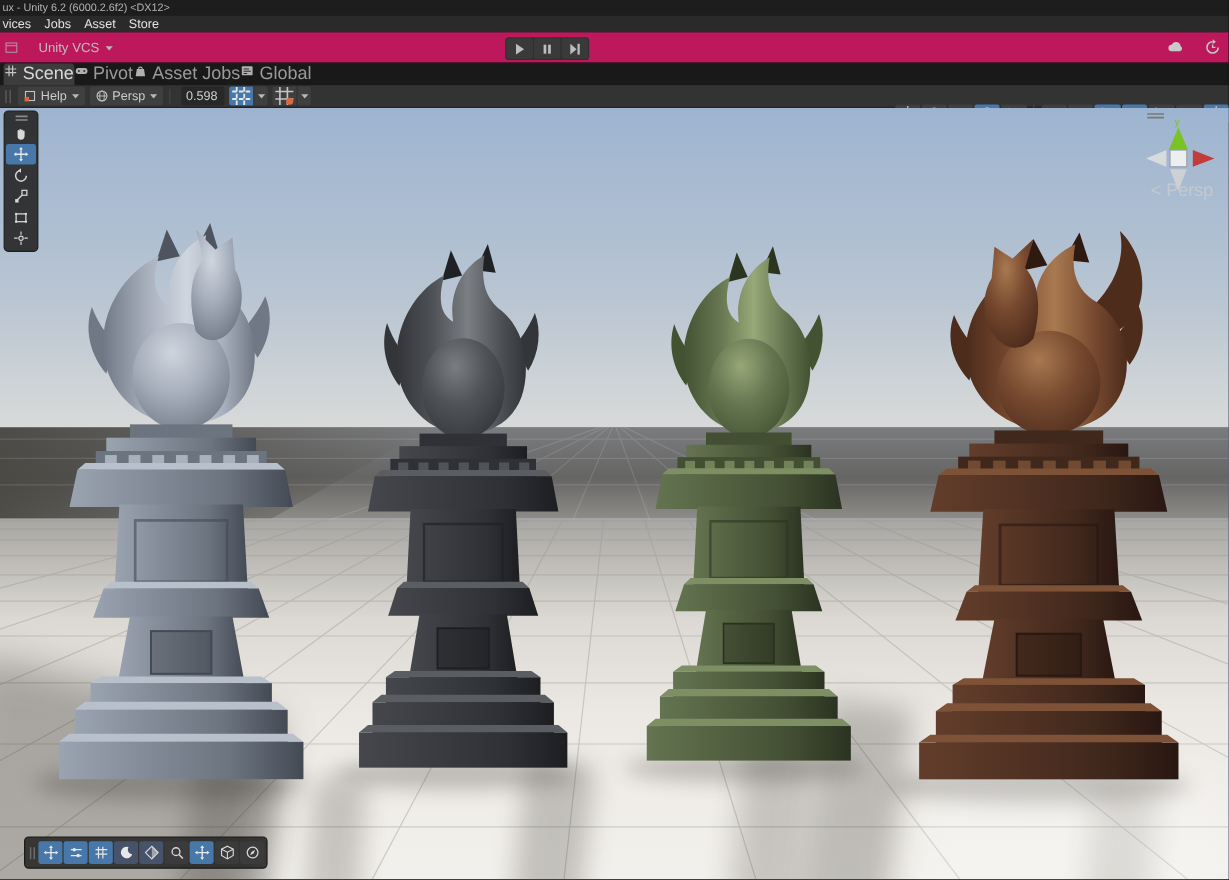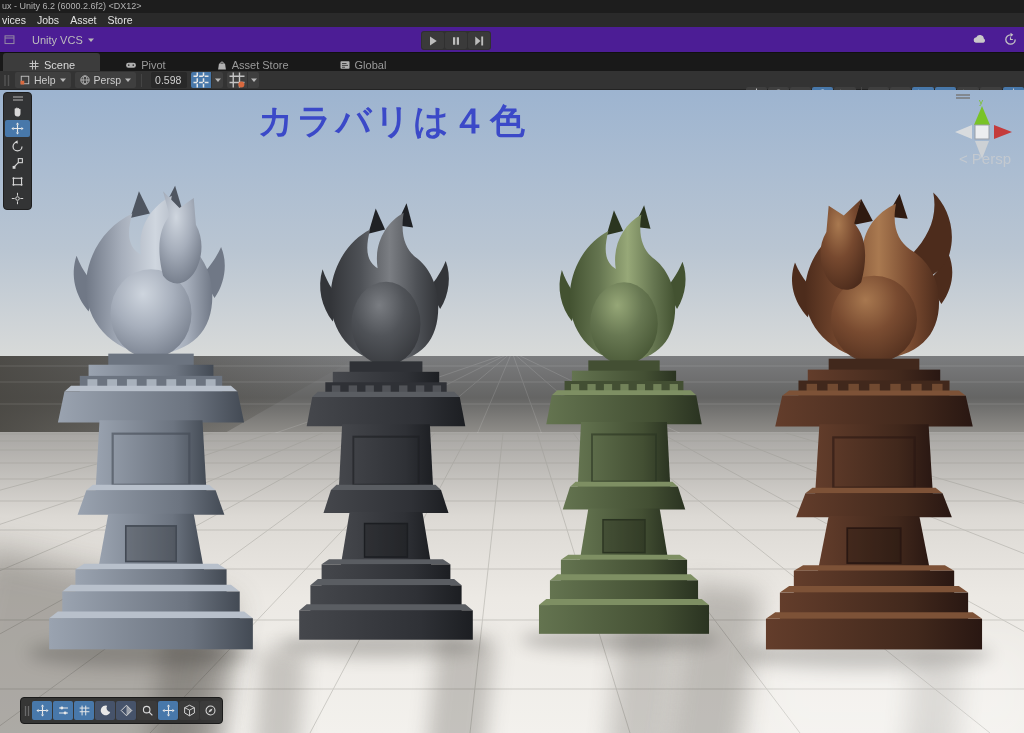--- a/index.html
+++ b/index.html
@@ -3,30 +3,30 @@
 <meta charset="utf-8">
 <style>
   html,body{margin:0;padding:0;background:#000;}
   .window{position:relative;width:1024px;height:733px;overflow:hidden;background:#191919;
     font-family:"Liberation Sans","DejaVu Sans",sans-serif;-webkit-font-smoothing:antialiased;}
   
   .titlebar{position:absolute;left:0;top:0;width:100%;height:13px;background:#1d1d1d;color:#b2b2b2;
     font-size:9px;line-height:13px;padding-left:2px;box-sizing:border-box;white-space:nowrap;}
   .menubar{position:absolute;left:0;top:13px;width:100%;height:14px;background:#2a2a2a;display:flex;align-items:center;}
   .menu-item{color:#e2e2e2;font-size:10.5px;padding:0 9px 0 2px;}
-  .toolbar{position:absolute;left:0;top:27px;width:100%;height:26px;background:#4c1d95;border-bottom:1px solid #101010;box-sizing:border-box;}
+  .toolbar{position:absolute;left:0;top:27px;width:100%;height:26px;background:#be185d;border-bottom:1px solid #101010;box-sizing:border-box;}
   .toolbar .winicon{position:absolute;left:3px;top:6px;width:13px;height:13px;opacity:.8;}
   .vcs{position:absolute;left:28px;top:4px;height:18px;display:flex;align-items:center;gap:4px;color:#bdbdbd;font-size:11px;padding:0 4px;border-radius:3px;}
   .playgroup{position:absolute;left:421px;top:4px;display:flex;gap:1px;background:#303030;border-radius:3px;padding:1px;}
   .pbtn{width:22px;height:17px;background:#3a3a3a;display:flex;align-items:center;justify-content:center;border-radius:2px;}
   .tb-right{position:absolute;right:6px;top:5px;display:flex;gap:16px;}
   .tb-right .ic{width:15px;height:15px;}
   
   .tabbar{position:absolute;left:0;top:53px;width:100%;height:18px;background:#191919;display:flex;align-items:flex-end;padding-left:3px;box-sizing:border-box;}
-  .tab{height:18px;display:flex;align-items:flex-end;gap:4px;padding:0 25px;font-size:11px;color:#9a9a9a;}
+  .tab{height:18px;display:flex;align-items:flex-start;gap:4px;padding:0 0;font-size:15px;color:#9a9a9a;}
   .tab.active{background:#3c3c3c;color:#d9d9d9;border-radius:3px 3px 0 0;}
   .tab .ic{width:12px;height:12px;}
   
   .scenebar{position:absolute;left:0;top:71px;width:100%;height:19px;background:#333333;border-bottom:1px solid #232323;
     display:flex;align-items:center;box-sizing:border-box;padding:0 0 0 2px;}
   .grip{width:9px;height:13px;opacity:.8;}
   .chip{height:16px;background:#3f3f3f;border-radius:2px;display:flex;align-items:center;gap:3px;padding:0 4px;margin-left:4px;color:#cccccc;font-size:10.5px;}
   .chip .ic{width:12px;height:12px;}
   .vsep{width:1px;height:13px;background:#444;margin:0 5px;}
   .valfield{height:16px;width:32px;background:#282828;border-radius:2px;color:#cfcfcf;font-size:10.5px;display:flex;align-items:center;padding-left:4px;overflow:hidden;margin-left:4px;}
@@ -163,21 +163,21 @@
         </span>
         <span>Pivot</span>
       </div>
       <div class="tab">
         <span class="ic">
           <svg viewBox="0 0 16 16" xmlns="http://www.w3.org/2000/svg">
             <path d="M4 6 H12 L13.2 14 H2.8 Z" fill="#b0b0b0"></path>
             <path d="M6 6 a2 2 0 0 1 4 0" fill="none" stroke="#b0b0b0" stroke-width="1.3"></path>
           </svg>
         </span>
-        <span>Asset Store</span>
+        <span>Asset Jobs</span>
       </div>
       <div class="tab">
         <span class="ic">
           <svg viewBox="0 0 16 16" xmlns="http://www.w3.org/2000/svg">
             <rect x="2" y="3" width="12" height="10" rx="1" fill="#b0b0b0"></rect>
             <path d="M4 6 H10 M4 8.5 H12 M4 11 H8" stroke="#2c2c2c" stroke-width="1.1"></path>
           </svg>
         </span>
         <span>Global</span>
       </div>
@@ -639,21 +639,20 @@
             <polygon points="66,302 144,302 154,356 56,356" fill="url(#g3p)"></polygon>
             <rect x="82" y="313" width="46" height="32" fill="rgba(0,0,0,0.22)" stroke="#291712" stroke-width="1.5"></rect>
             <polygon points="36,352 174,352 166,347 44,347" fill="#7d5237"></polygon>
             <rect x="36" y="352" width="138" height="22" fill="url(#g3p)"></rect>
             <polygon points="24,372 186,372 178,366 32,366" fill="#7d5237"></polygon>
             <rect x="24" y="372" width="162" height="25" fill="url(#g3p)"></rect>
             <polygon points="12,396 198,396 190,390 20,390" fill="#7d5237"></polygon>
             <rect x="12" y="396" width="186" height="28" fill="url(#g3p)"></rect>
           </svg></div>
       </div>
-    <div class="annotation" id="annotation" style="color: rgb(59, 73, 200);">カラバリは４色</div>
 
     <div class="toolcol">
       <div class="handle">
           <span class="ic">
             <svg viewBox="0 0 12 7">
               <path d="M1 2 H11 M1 5 H11" stroke="#8a8a8a" stroke-width="1.3"></path>
             </svg>
           </span>
         </div>
       <div id="toolbtns">

